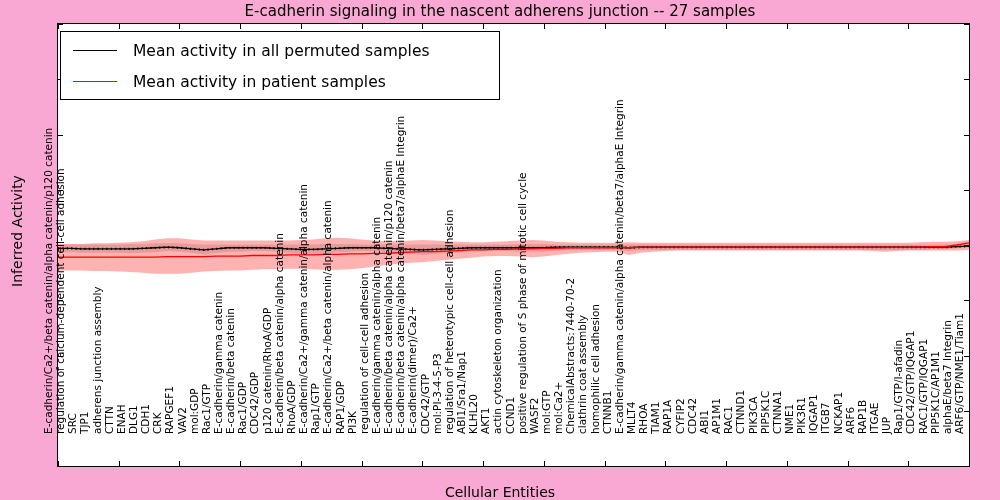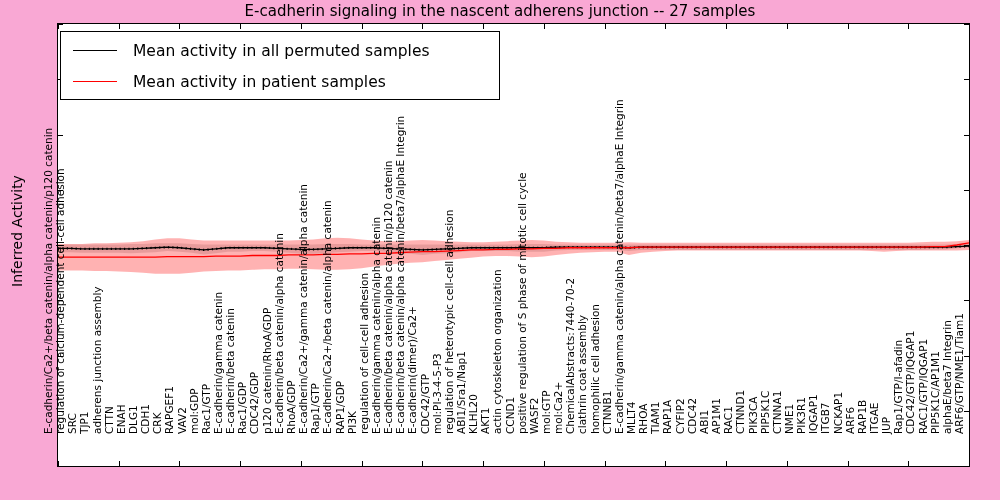--- a/index.html
+++ b/index.html
@@ -155,20 +155,21 @@
 </style>
 </head>
 <body>
 
 <div id="figure">
 
   <div id="chart-title">E-cadherin signaling in the nascent adherens junction -- 27 samples</div>
 
   <div id="ylabel">Inferred Activity</div>
 
+  <div id="xlabel">Cellular Entities</div>
 
   <div id="plot-frame">
     <div id="plot-inner">
       <svg id="plot-svg" width="911" height="442" viewBox="0 0 911 442" preserveAspectRatio="none">
           <path d="M0.00,220.45 L12.15,220.45 L24.29,220.45 L36.44,220.45 L48.59,220.45 L60.73,220.45 L72.88,219.90 L85.03,219.90 L97.17,219.34 L109.32,219.34 L121.47,219.34 L133.61,219.90 L145.76,220.45 L157.91,220.45 L170.05,220.45 L182.20,220.45 L194.35,220.45 L206.49,220.45 L218.64,220.45 L230.79,220.45 L242.93,220.45 L255.08,220.45 L267.23,219.90 L279.37,219.90 L291.52,219.90 L303.67,220.45 L315.81,220.45 L327.96,220.45 L340.11,220.45 L352.25,220.45 L364.40,220.45 L376.55,220.45 L388.69,220.45 L400.84,220.45 L412.99,220.45 L425.13,220.45 L437.28,220.45 L449.43,220.45 L461.57,219.90 L473.72,219.90 L485.87,219.90 L498.01,220.45 L510.16,220.45 L522.31,220.45 L534.45,220.45 L546.60,220.45 L558.75,220.45 L570.89,220.45 L583.04,220.45 L595.19,220.45 L607.33,220.45 L619.48,220.45 L631.63,220.45 L643.77,220.45 L655.92,220.45 L668.07,220.45 L680.21,220.45 L692.36,220.45 L704.51,220.45 L716.65,220.45 L728.80,220.45 L740.95,220.45 L753.09,220.45 L765.24,220.45 L777.39,220.45 L789.53,220.45 L801.68,220.45 L813.83,220.45 L825.97,220.45 L838.12,220.45 L850.27,220.45 L862.41,220.45 L874.56,220.45 L886.71,220.45 L898.85,219.90 L911.00,219.34 L911.00,223.21 L898.85,224.31 L886.71,225.42 L874.56,225.42 L862.41,225.97 L850.27,225.97 L838.12,225.97 L825.97,225.97 L813.83,225.97 L801.68,225.97 L789.53,225.97 L777.39,225.97 L765.24,225.97 L753.09,225.97 L740.95,225.97 L728.80,225.97 L716.65,225.97 L704.51,225.97 L692.36,225.97 L680.21,225.97 L668.07,225.97 L655.92,225.97 L643.77,225.97 L631.63,225.97 L619.48,225.97 L607.33,225.97 L595.19,225.97 L583.04,225.97 L570.89,227.08 L558.75,225.97 L546.60,225.97 L534.45,225.97 L522.31,225.97 L510.16,225.97 L498.01,226.53 L485.87,227.63 L473.72,227.63 L461.57,227.63 L449.43,227.08 L437.28,227.08 L425.13,227.08 L412.99,227.08 L400.84,228.18 L388.69,229.29 L376.55,229.84 L364.40,230.95 L352.25,229.84 L340.11,228.74 L327.96,227.63 L315.81,227.08 L303.67,227.08 L291.52,227.63 L279.37,228.18 L267.23,229.29 L255.08,229.84 L242.93,229.84 L230.79,228.74 L218.64,227.63 L206.49,227.08 L194.35,227.08 L182.20,227.63 L170.05,227.63 L157.91,229.29 L145.76,230.39 L133.61,228.74 L121.47,227.63 L109.32,227.08 L97.17,228.18 L85.03,228.74 L72.88,229.29 L60.73,228.74 L48.59,228.74 L36.44,228.74 L24.29,228.74 L12.15,228.18 L0.00,228.18 Z" fill="#808080" fill-opacity="0.25" stroke="none"></path>
           <path d="M0.00,219.90 L12.15,219.90 L24.29,219.90 L36.44,219.34 L48.59,219.34 L60.73,218.79 L72.88,218.24 L85.03,217.13 L97.17,215.48 L109.32,214.37 L121.47,214.37 L133.61,215.48 L145.76,216.58 L157.91,216.58 L170.05,216.58 L182.20,216.58 L194.35,216.58 L206.49,216.58 L218.64,216.58 L230.79,216.58 L242.93,216.03 L255.08,215.48 L267.23,214.37 L279.37,213.82 L291.52,214.37 L303.67,215.48 L315.81,216.58 L327.96,217.13 L340.11,217.13 L352.25,216.58 L364.40,216.03 L376.55,216.58 L388.69,217.13 L400.84,217.69 L412.99,218.24 L425.13,218.24 L437.28,217.69 L449.43,217.13 L461.57,216.58 L473.72,216.03 L485.87,216.58 L498.01,217.69 L510.16,218.24 L522.31,218.79 L534.45,218.79 L546.60,218.79 L558.75,218.79 L570.89,218.24 L583.04,218.79 L595.19,218.79 L607.33,218.79 L619.48,218.79 L631.63,218.79 L643.77,218.79 L655.92,218.79 L668.07,218.79 L680.21,218.79 L692.36,218.79 L704.51,218.79 L716.65,218.79 L728.80,218.79 L740.95,218.79 L753.09,218.79 L765.24,218.79 L777.39,218.79 L789.53,218.79 L801.68,218.79 L813.83,218.79 L825.97,218.79 L838.12,218.79 L850.27,218.79 L862.41,218.24 L874.56,217.69 L886.71,217.69 L898.85,217.13 L911.00,216.03 L911.00,225.97 L898.85,226.53 L886.71,226.53 L874.56,226.53 L862.41,226.53 L850.27,226.53 L838.12,227.08 L825.97,227.63 L813.83,227.08 L801.68,226.53 L789.53,226.53 L777.39,226.53 L765.24,226.53 L753.09,226.53 L740.95,226.53 L728.80,226.53 L716.65,226.53 L704.51,226.53 L692.36,226.53 L680.21,226.53 L668.07,226.53 L655.92,226.53 L643.77,226.53 L631.63,226.53 L619.48,226.53 L607.33,227.08 L595.19,227.63 L583.04,228.74 L570.89,230.95 L558.75,227.63 L546.60,227.63 L534.45,228.18 L522.31,228.74 L510.16,229.84 L498.01,230.95 L485.87,232.60 L473.72,233.16 L461.57,232.60 L449.43,232.05 L437.28,232.05 L425.13,232.60 L412.99,233.71 L400.84,234.81 L388.69,235.92 L376.55,237.02 L364.40,238.13 L352.25,238.68 L340.11,239.78 L327.96,240.89 L315.81,242.55 L303.67,244.20 L291.52,245.31 L279.37,245.86 L267.23,245.86 L255.08,245.31 L242.93,244.76 L230.79,244.76 L218.64,245.31 L206.49,245.31 L194.35,245.86 L182.20,246.41 L170.05,246.41 L157.91,246.97 L145.76,247.52 L133.61,248.63 L121.47,249.73 L109.32,249.73 L97.17,249.73 L85.03,248.63 L72.88,248.07 L60.73,247.52 L48.59,246.97 L36.44,246.97 L24.29,246.41 L12.15,246.41 L0.00,246.41 Z" fill="#ff0000" fill-opacity="0.3" stroke="none"></path>
           <path d="M0.00,224.31 L12.15,224.31 L24.29,224.87 L36.44,224.87 L48.59,224.87 L60.73,224.87 L72.88,224.87 L85.03,224.31 L97.17,223.76 L109.32,223.21 L121.47,223.76 L133.61,224.87 L145.76,225.97 L157.91,224.87 L170.05,223.76 L182.20,223.76 L194.35,223.76 L206.49,223.76 L218.64,224.31 L230.79,224.87 L242.93,225.42 L255.08,225.42 L267.23,224.87 L279.37,224.31 L291.52,223.76 L303.67,223.76 L315.81,223.76 L327.96,224.31 L340.11,224.87 L352.25,225.42 L364.40,225.97 L376.55,225.42 L388.69,224.87 L400.84,224.31 L412.99,223.76 L425.13,223.76 L437.28,223.76 L449.43,223.76 L461.57,223.76 L473.72,223.76 L485.87,223.76 L498.01,223.21 L510.16,223.21 L522.31,223.21 L534.45,223.21 L546.60,223.21 L558.75,223.21 L570.89,223.76 L583.04,223.21 L595.19,223.21 L607.33,223.21 L619.48,223.21 L631.63,223.21 L643.77,223.21 L655.92,223.21 L668.07,223.21 L680.21,223.21 L692.36,223.21 L704.51,223.21 L716.65,223.21 L728.80,223.21 L740.95,223.21 L753.09,223.21 L765.24,223.21 L777.39,223.21 L789.53,223.21 L801.68,223.21 L813.83,223.21 L825.97,223.21 L838.12,223.21 L850.27,223.21 L862.41,223.21 L874.56,223.21 L886.71,223.21 L898.85,222.66 L911.00,222.10 " fill="none" stroke="#000000" stroke-width="1.3"></path>
           <path d="M0.00,224.31 L12.15,224.31 L24.29,224.87 L36.44,224.87 L48.59,224.87 L60.73,224.87 L72.88,224.87 L85.03,224.31 L97.17,223.76 L109.32,223.21 L121.47,223.76 L133.61,224.87 L145.76,225.97 L157.91,224.87 L170.05,223.76 L182.20,223.76 L194.35,223.76 L206.49,223.76 L218.64,224.31 L230.79,224.87 L242.93,225.42 L255.08,225.42 L267.23,224.87 L279.37,224.31 L291.52,223.76 L303.67,223.76 L315.81,223.76 L327.96,224.31 L340.11,224.87 L352.25,225.42 L364.40,225.97 L376.55,225.42 L388.69,224.87 L400.84,224.31 L412.99,223.76 L425.13,223.76 L437.28,223.76 L449.43,223.76 L461.57,223.76 L473.72,223.76 L485.87,223.76 L498.01,223.21 L510.16,223.21 L522.31,223.21 L534.45,223.21 L546.60,223.21 L558.75,223.21 L570.89,223.76 L583.04,223.21 L595.19,223.21 L607.33,223.21 L619.48,223.21 L631.63,223.21 L643.77,223.21 L655.92,223.21 L668.07,223.21 L680.21,223.21 L692.36,223.21 L704.51,223.21 L716.65,223.21 L728.80,223.21 L740.95,223.21 L753.09,223.21 L765.24,223.21 L777.39,223.21 L789.53,223.21 L801.68,223.21 L813.83,223.21 L825.97,223.21 L838.12,223.21 L850.27,223.21 L862.41,223.21 L874.56,223.21 L886.71,223.21 L898.85,222.66 L911.00,222.10 " fill="none" stroke="#000000" stroke-width="2.2" stroke-dasharray="1.2 3.2" stroke-linecap="butt"></path>
           <path d="M0.00,233.16 L12.15,233.16 L24.29,233.16 L36.44,233.16 L48.59,233.16 L60.73,233.16 L72.88,233.16 L85.03,233.16 L97.17,233.16 L109.32,232.60 L121.47,232.60 L133.61,232.60 L145.76,232.60 L157.91,232.05 L170.05,232.05 L182.20,232.05 L194.35,231.50 L206.49,231.50 L218.64,231.50 L230.79,230.95 L242.93,230.95 L255.08,230.95 L267.23,230.39 L279.37,230.39 L291.52,229.84 L303.67,229.84 L315.81,229.29 L327.96,229.29 L340.11,228.74 L352.25,228.18 L364.40,227.63 L376.55,227.63 L388.69,227.08 L400.84,226.53 L412.99,225.97 L425.13,225.97 L437.28,225.42 L449.43,225.42 L461.57,224.87 L473.72,224.87 L485.87,224.31 L498.01,224.31 L510.16,223.76 L522.31,223.76 L534.45,223.76 L546.60,223.76 L558.75,223.76 L570.89,223.76 L583.04,223.21 L595.19,223.21 L607.33,223.21 L619.48,223.21 L631.63,223.21 L643.77,223.21 L655.92,223.21 L668.07,223.21 L680.21,223.21 L692.36,223.21 L704.51,223.21 L716.65,223.21 L728.80,223.21 L740.95,223.21 L753.09,223.21 L765.24,223.21 L777.39,223.21 L789.53,223.21 L801.68,223.21 L813.83,223.21 L825.97,223.21 L838.12,223.21 L850.27,223.21 L862.41,223.21 L874.56,222.66 L886.71,222.66 L898.85,221.00 L911.00,218.79 " fill="none" stroke="#ff0000" stroke-width="1.3"></path>
         </svg>

